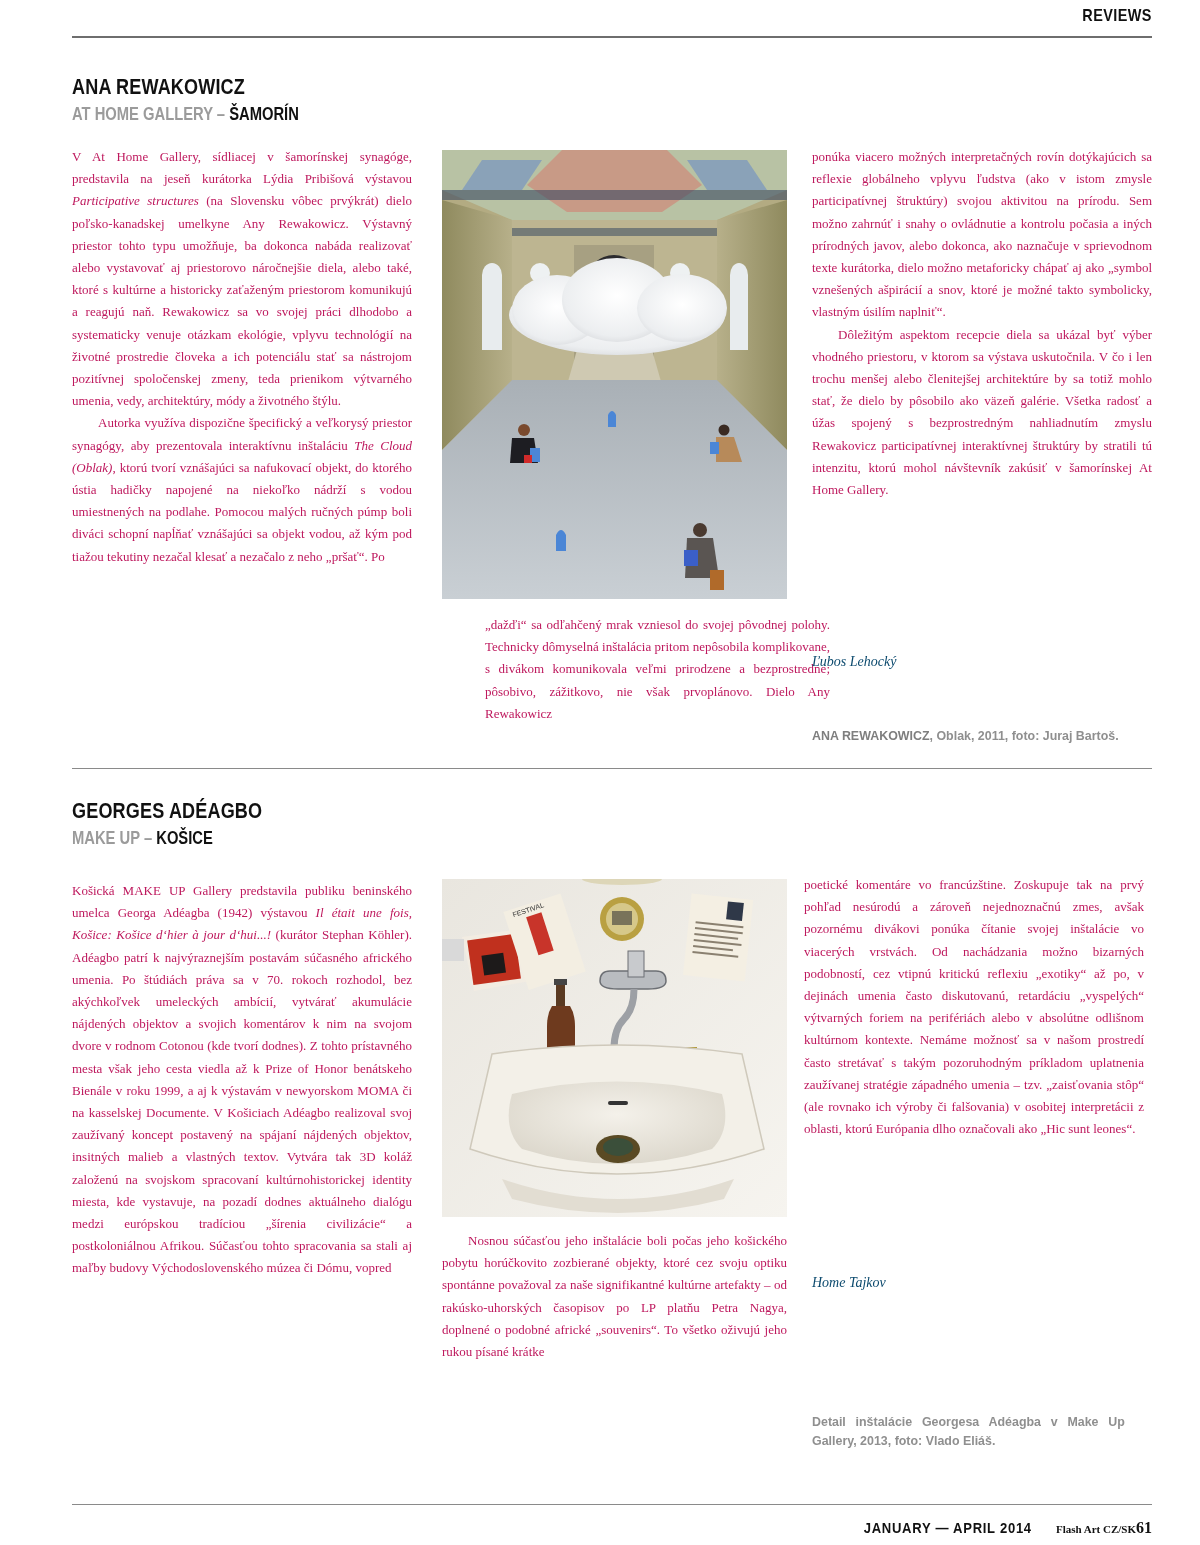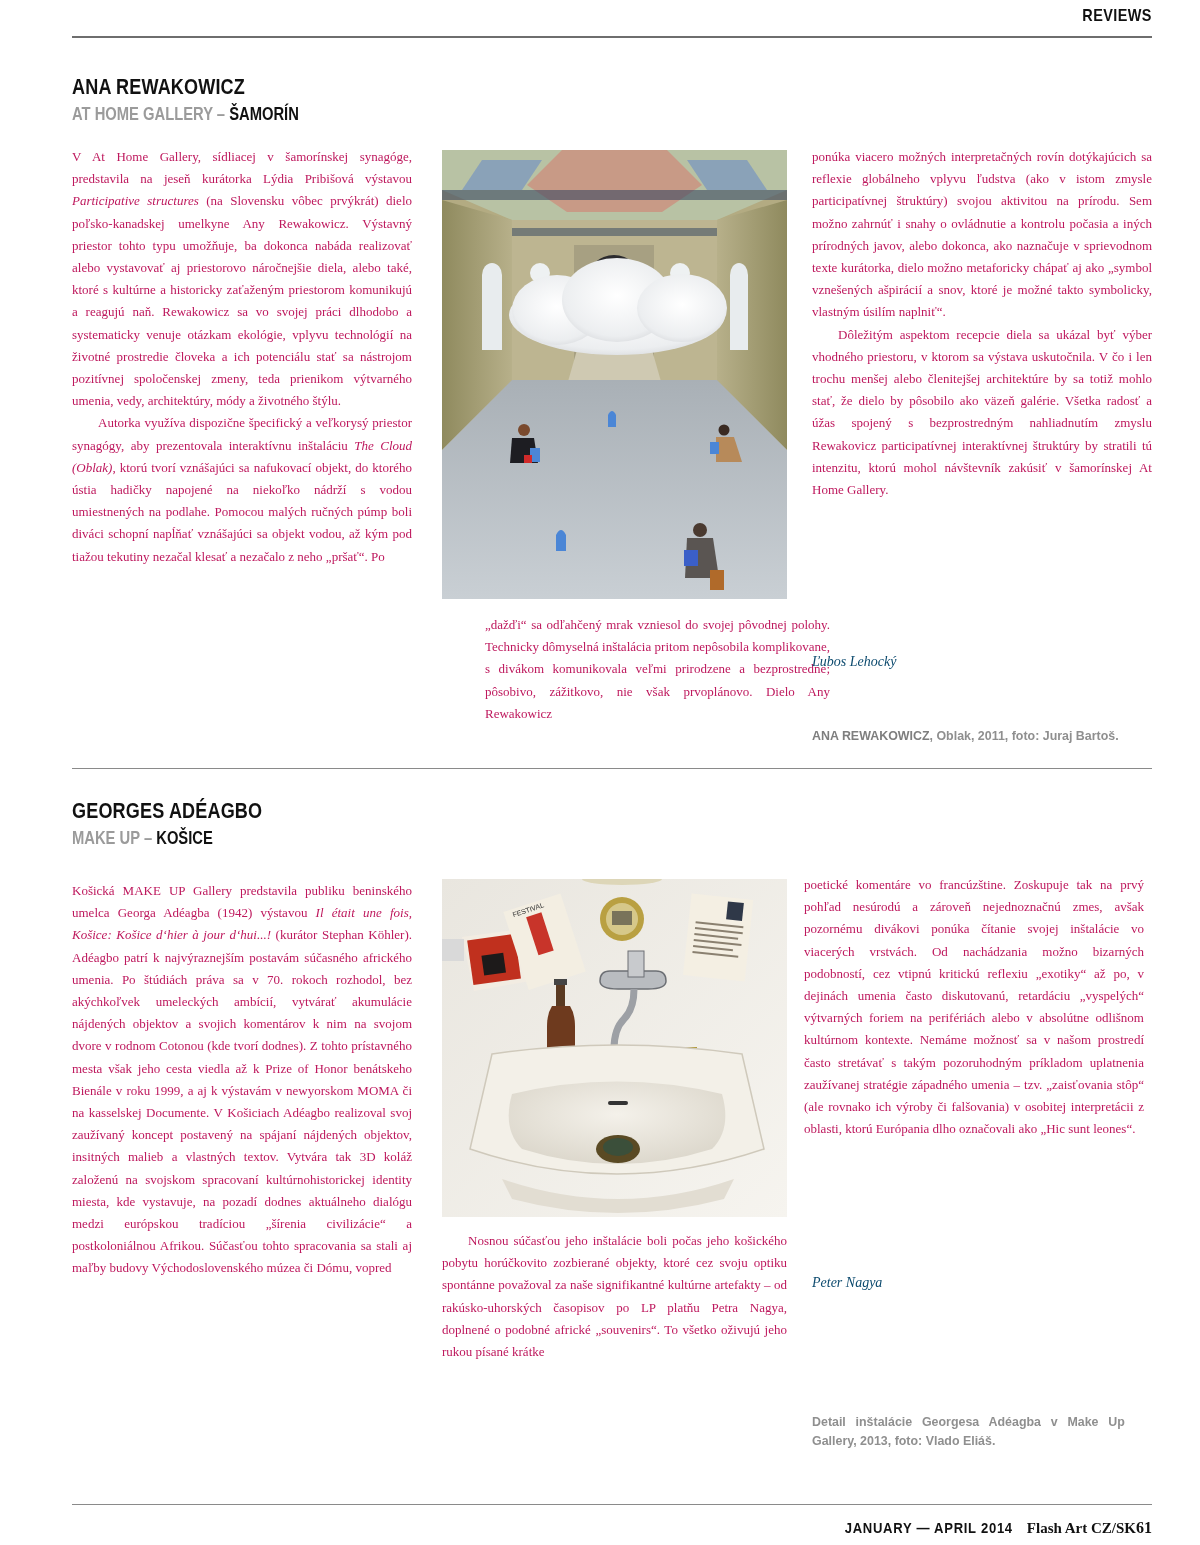--- a/index.html
+++ b/index.html
@@ -20,21 +20,21 @@
   .col p.indent { text-indent: 26px; }
   .col i { font-style: italic; }
 
   .signature { position: absolute; font-family: "Liberation Serif", serif; font-style: italic; font-size: 14px; color: #0c4a6e; text-align: left; width: 340px; }
   .caption { position: absolute; width: 340px; font-family: "Liberation Sans", sans-serif; font-weight: bold; font-size: 13.5px; line-height: 19px; color: #8f8f8f; text-align: justify; transform: scaleX(0.92); transform-origin: left top; }
 
   .photo { position: absolute; overflow: hidden; }
 
   .footer { position: absolute; right: 48px; top: 1519px; white-space: nowrap; }
   .footer .date { font-family: "Liberation Sans", sans-serif; font-weight: bold; font-size: 14.5px; letter-spacing: 0.8px; color: #111; display: inline-block; transform: scaleX(0.9); transform-origin: right center; }
-  .footer .mag { font-family: "Liberation Serif", serif; font-weight: bold; font-size: 15px; color: #111; margin-left: 14px; }
+  .footer .mag { font-family: "Liberation Serif", serif; font-weight: bold; font-size: 11px; color: #111; margin-left: 24px; }
   .footer .page { font-family: "Liberation Serif", serif; font-weight: bold; font-size: 16px; color: #111; }
 </style>
 </head>
 <body>
 
 <div class="section-label">REVIEWS</div>
 <div class="rule" style="top:36px;"></div>
 
 <section>
   <div class="article-title" style="top:74px;">ANA REWAKOWICZ</div>
@@ -219,20 +219,20 @@
   </div>
 
   <div class="col" style="left:442px; top:1230px; width:345px;">
     <p class="indent">Nosnou súčasťou jeho inštalácie boli počas jeho košického pobytu horúčkovito zozbierané objekty, ktoré cez svoju optiku spontánne považoval za naše signifikantné kultúrne artefakty – od rakúsko-uhorských časopisov po LP platňu Petra Nagya, doplnené o podobné africké „souvenirs“. To všetko oživujú jeho rukou písané krátke</p>
   </div>
 
   <div class="col" style="left:804px; top:874px;">
     <p>poetické komentáre vo francúzštine. Zoskupuje tak na prvý pohľad nesúrodú a zároveň nejednoznačnú zmes, avšak pozornému divákovi ponúka čítanie svojej inštalácie vo viacerých vrstvách. Od nachádzania možno bizarných podobností, cez vtipnú kritickú reflexiu „exotiky“ až po, v dejinách umenia často diskutovanú, retardáciu „vyspelých“ výtvarných foriem na perifériách alebo v absolútne odlišnom kultúrnom kontexte. Nemáme možnosť sa v našom prostredí často stretávať s takým pozoruhodným príkladom uplatnenia zaužívanej stratégie západného umenia – tzv. „zaisťovania stôp“ (ale rovnako ich výroby či falšovania) v osobitej interpretácii z oblasti, ktorú Európania dlho označovali ako „Hic sunt leones“.</p>
   </div>
 
-  <div class="signature" style="left:812px; top:1275px;">Peter Nagya</div>
+  <div class="signature" style="left:812px; top:1275px;">Home Tajkov</div>
   <div class="caption" style="left:812px; top:1412px;"><span></span><span>Detail inštalácie Georgesa Adéagba v Make Up Gallery, 2013, foto: Vlado Eliáš.</span></div>
 </section>
 
 <div class="rule thin" style="top:1504px;"></div>
 <div class="footer">
   <span class="date">JANUARY — APRIL 2014</span><span class="mag">Flash Art CZ/SK</span><span class="page">61</span>
 </div>
 
 </body></html>

